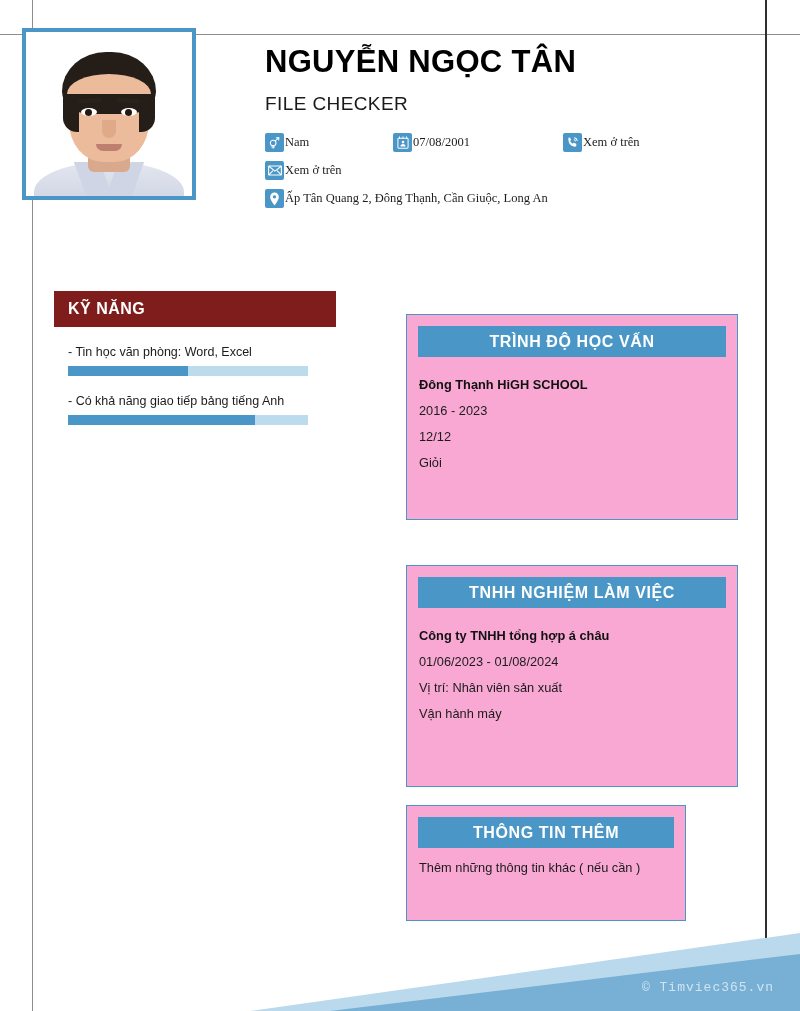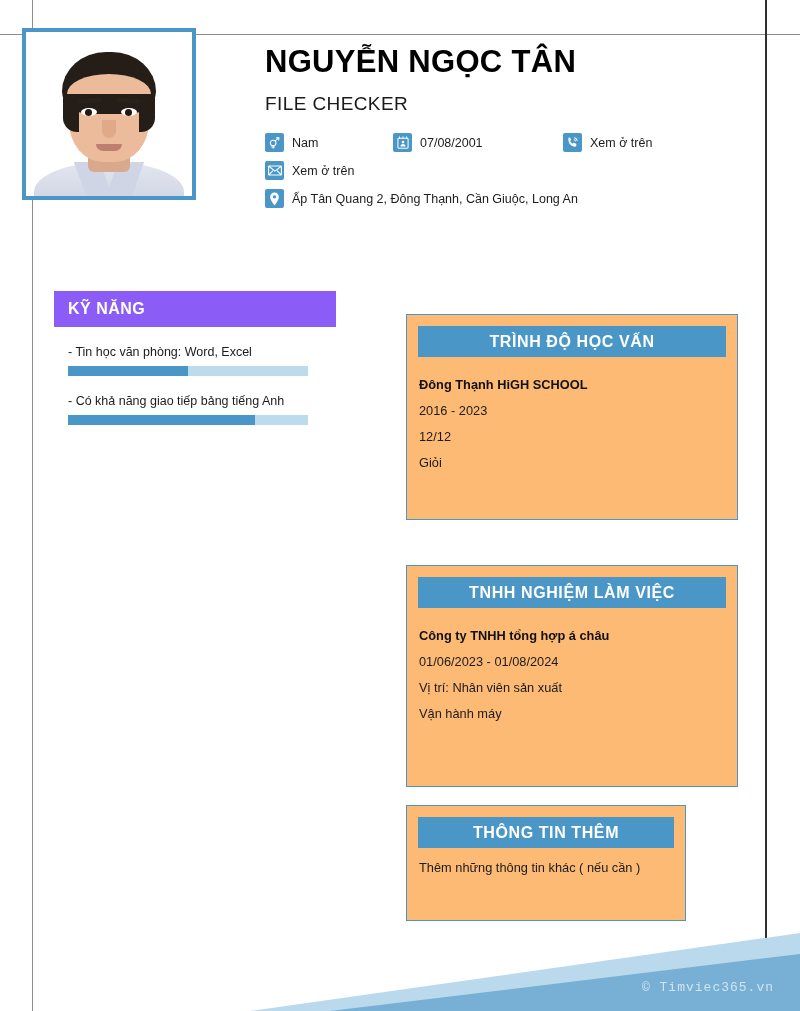--- a/index.html
+++ b/index.html
@@ -210,21 +210,21 @@
     align-items: center;
     margin-bottom: 9px;
     font-size: 12.5px;
   }
   .contact-item {
     display: flex;
     align-items: center;
     color: #1c1c1c;
     font-size: 12.5px;
   }
-  .contact-item .ctext { margin-left: 8px; white-space: nowrap; }
+  .contact-item .ctext { margin-left: 1px; white-space: nowrap; font-family: Liberation Serif, serif; }
   .c-gender  { width: 128px; }
   .c-dob     { width: 170px; }
   .icon-sq {
     width: 19px;
     height: 19px;
     background: #4a97c7;
     border-radius: 2px;
     flex: 0 0 auto;
     display: flex;
     align-items: center;
@@ -233,21 +233,21 @@
   .icon-sq svg { display: block; }
 
   
   .skills-block {
     position: absolute;
     left: 54px;
     top: 291px;
     width: 282px;
   }
   .skills-head {
-    background: #8b5cf6;
+    background: #7f1d1d;
     height: 36px;
     display: flex;
     align-items: center;
     padding-left: 14px;
     box-sizing: border-box;
   }
   .skills-head .htitle {
     color: #ffffff;
     font-size: 16px;
     font-weight: bold;
@@ -270,21 +270,21 @@
   .skill-fill {
     position: absolute;
     left: 0; top: 0; bottom: 0;
     background: #4a97c7;
   }
 
   
   .section-box {
     position: absolute;
     border: 1.5px solid #4a97c7;
-    background: #fdba74;
+    background: #f9a8d4;
     box-sizing: border-box;
   }
   .section-head {
     position: absolute;
     left: 11px;
     top: 11px;
     right: 11px;
     height: 31px;
     background: #4a97c7;
     display: flex;

